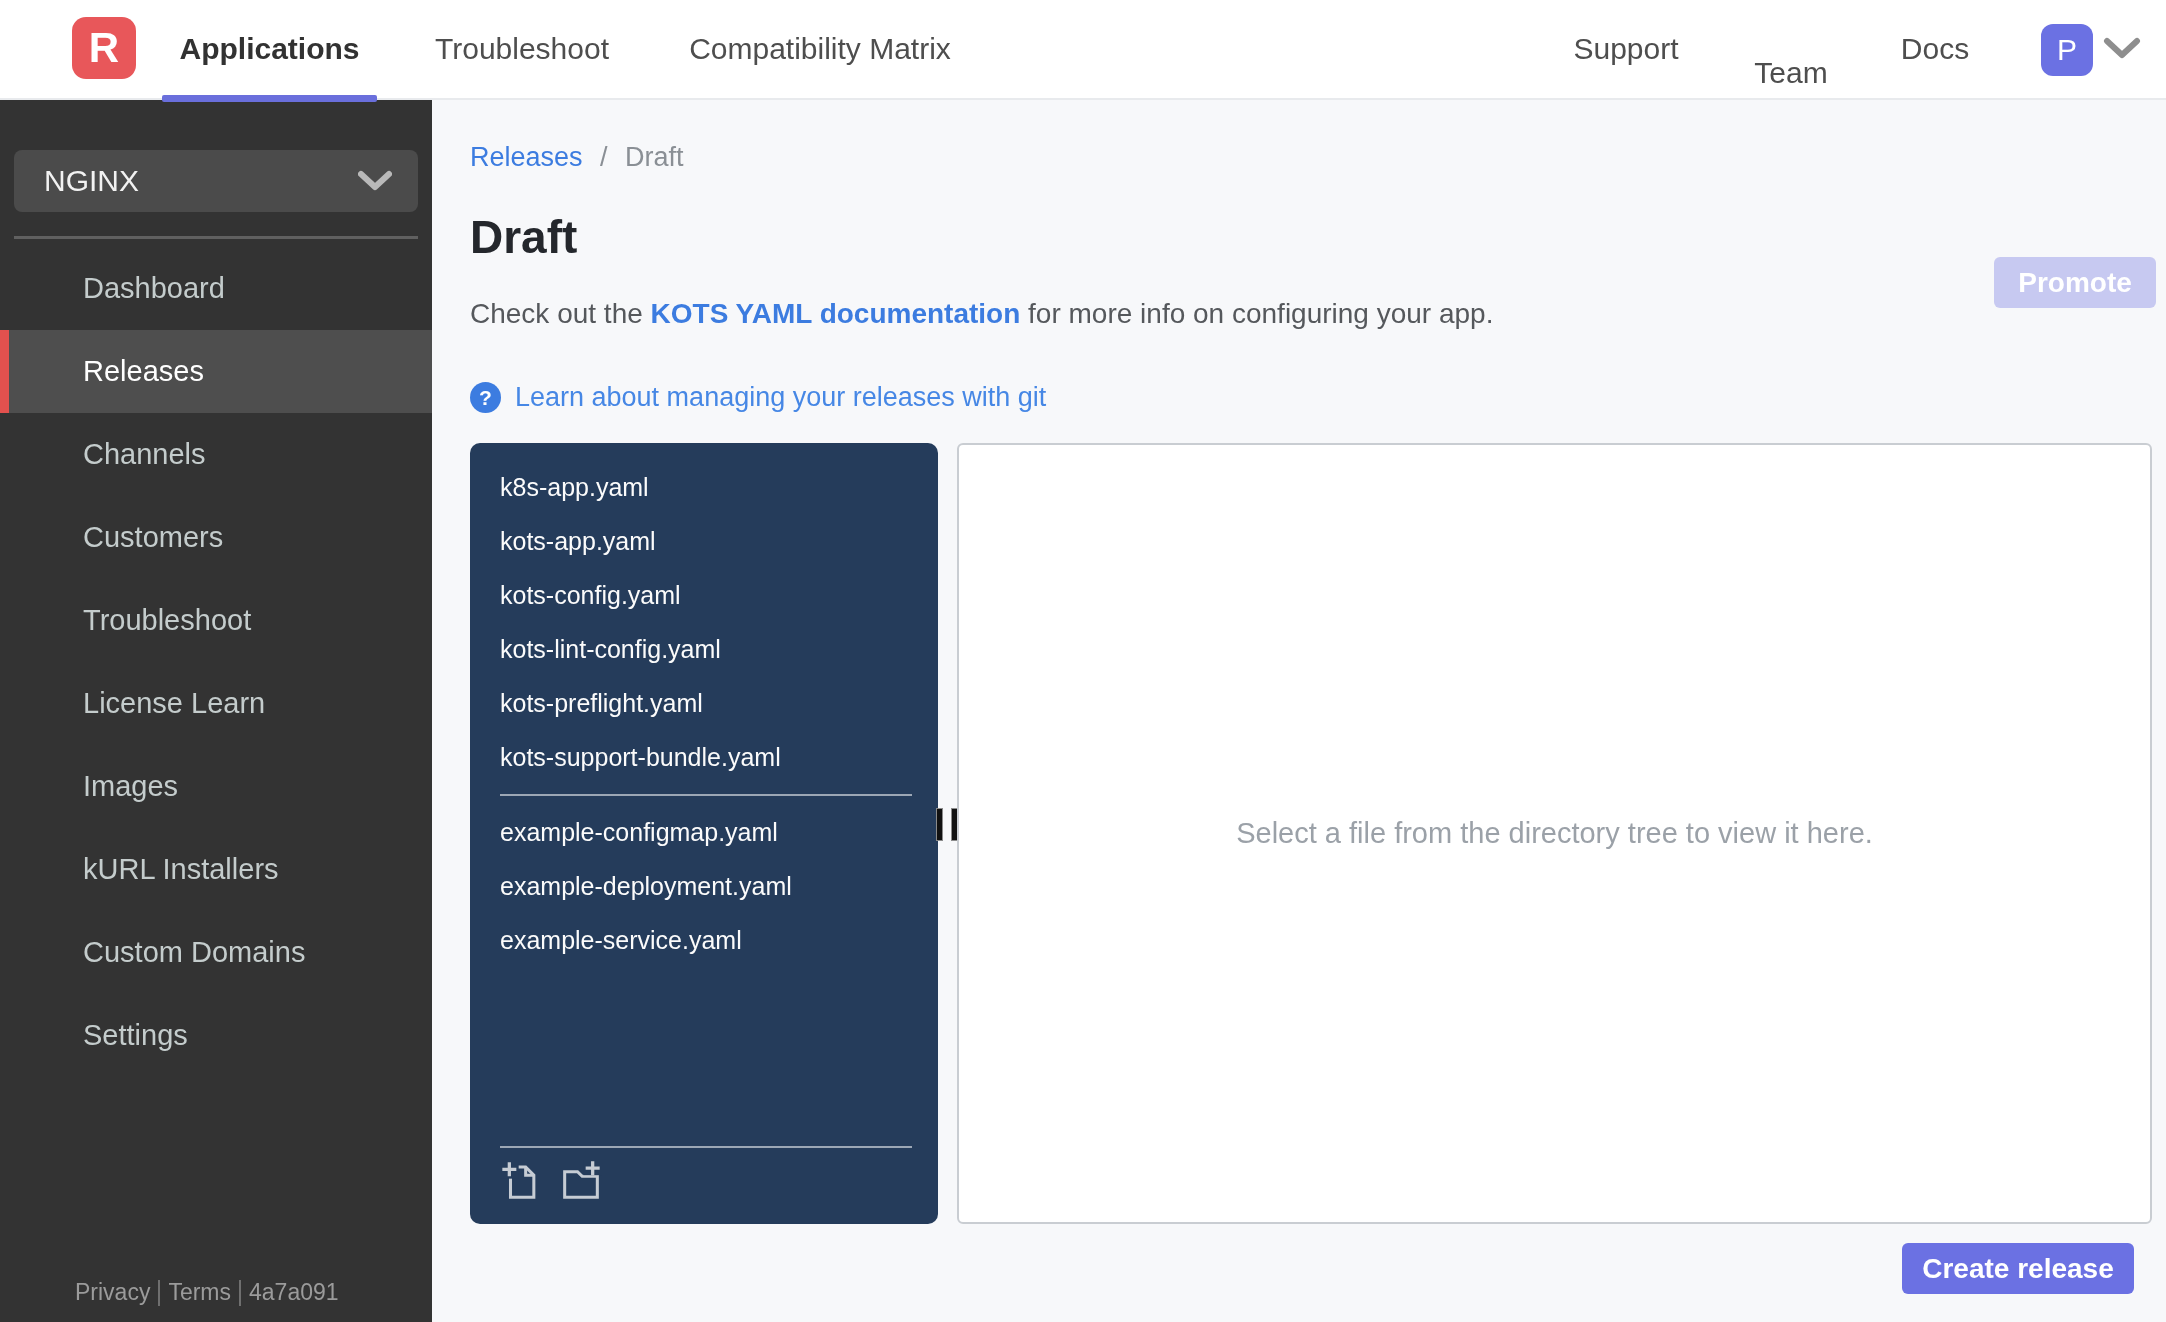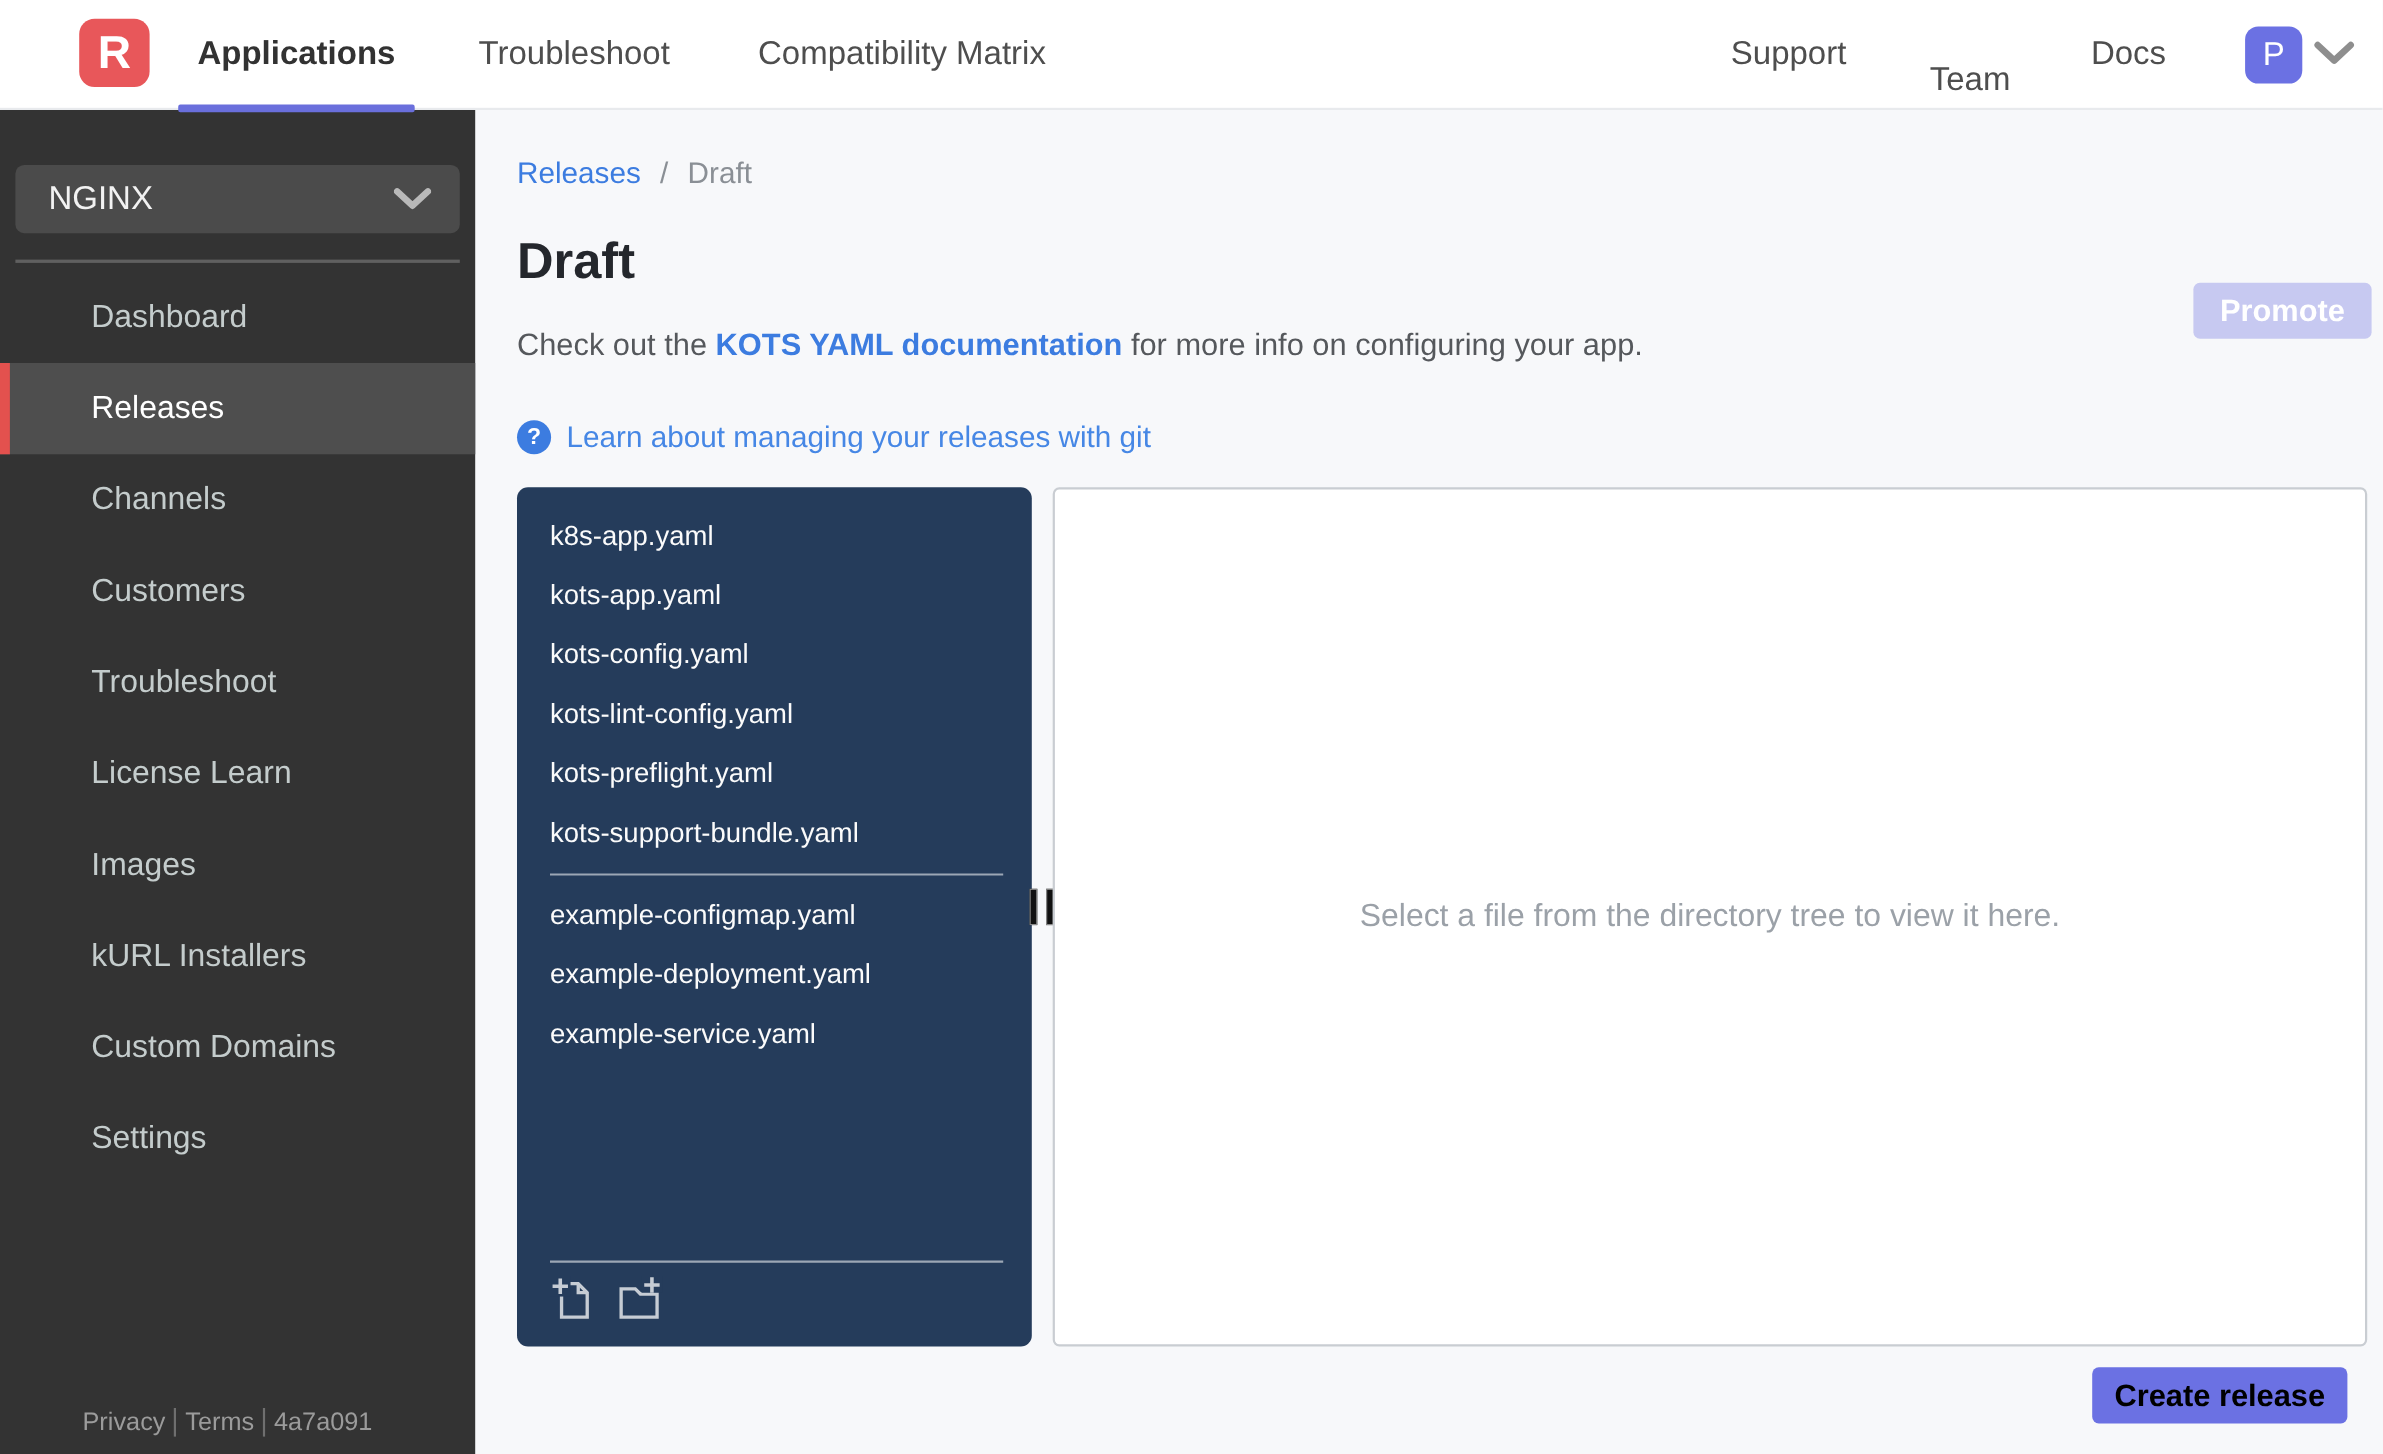--- a/index.html
+++ b/index.html
@@ -145,21 +145,21 @@
   .viewer-panel {
     position:absolute; left:525px; top:343px; width:1195px; height:781px;
     background:#ffffff; border:2px solid #c9cdd2; border-radius:6px;
     display:flex; align-items:center; justify-content:center;
   }
   .viewer-placeholder { color:#9ba1a8; font-size:29px; }
 
   .create-release-btn {
     position:absolute; left:1470px; top:1143px; width:232px; height:51px;
     background:#6b71e3; border:none; border-radius:6px;
-    color:#000000; font-size:28px; font-weight:700;
+    color:#ffffff; font-size:28px; font-weight:700;
     font-family:"Liberation Sans", sans-serif; cursor:pointer;
   }
 </style>
 </head>
 <body>
 
 <div class="header">
   <div class="logo">
     <span>R</span>
   </div>

